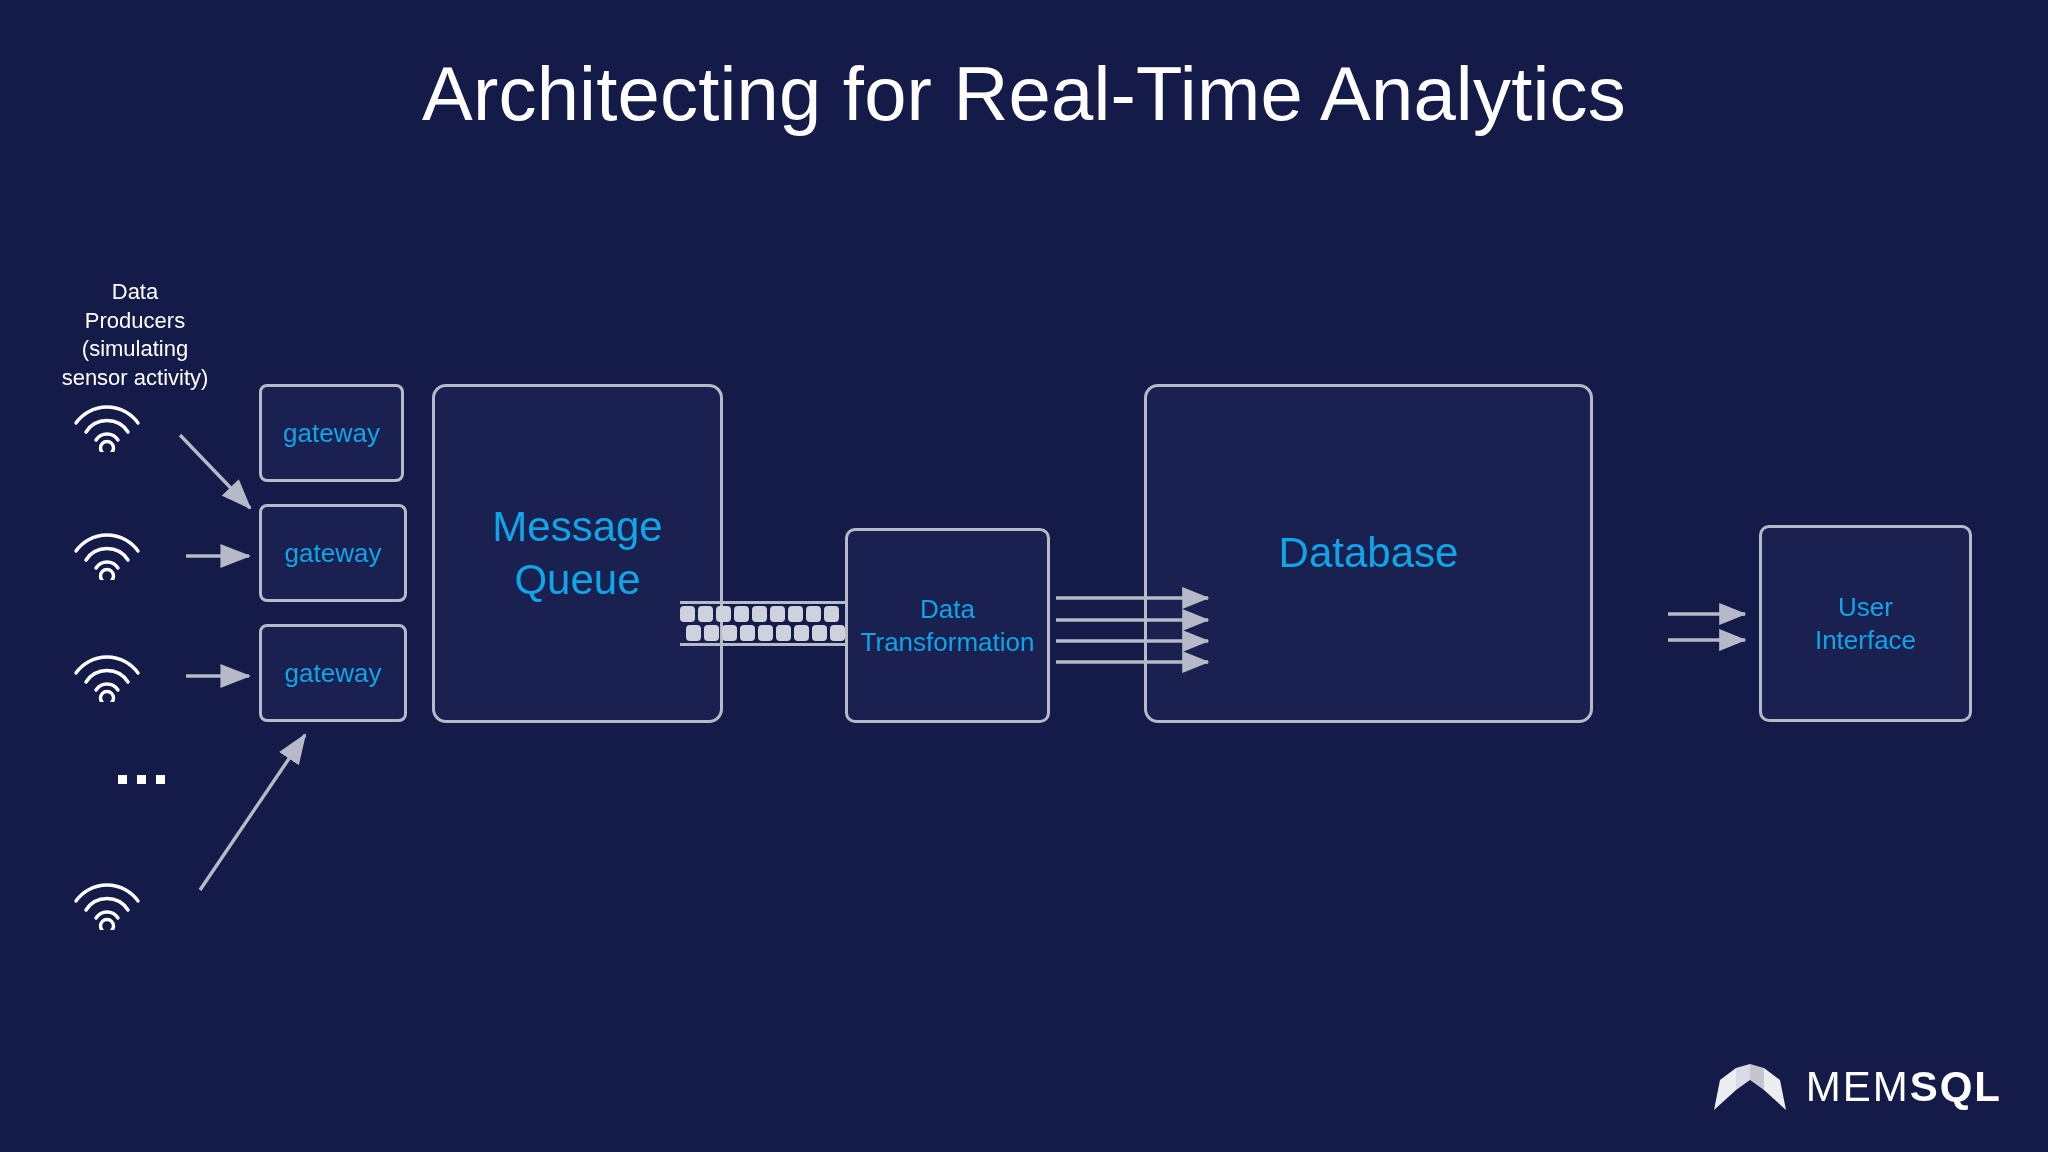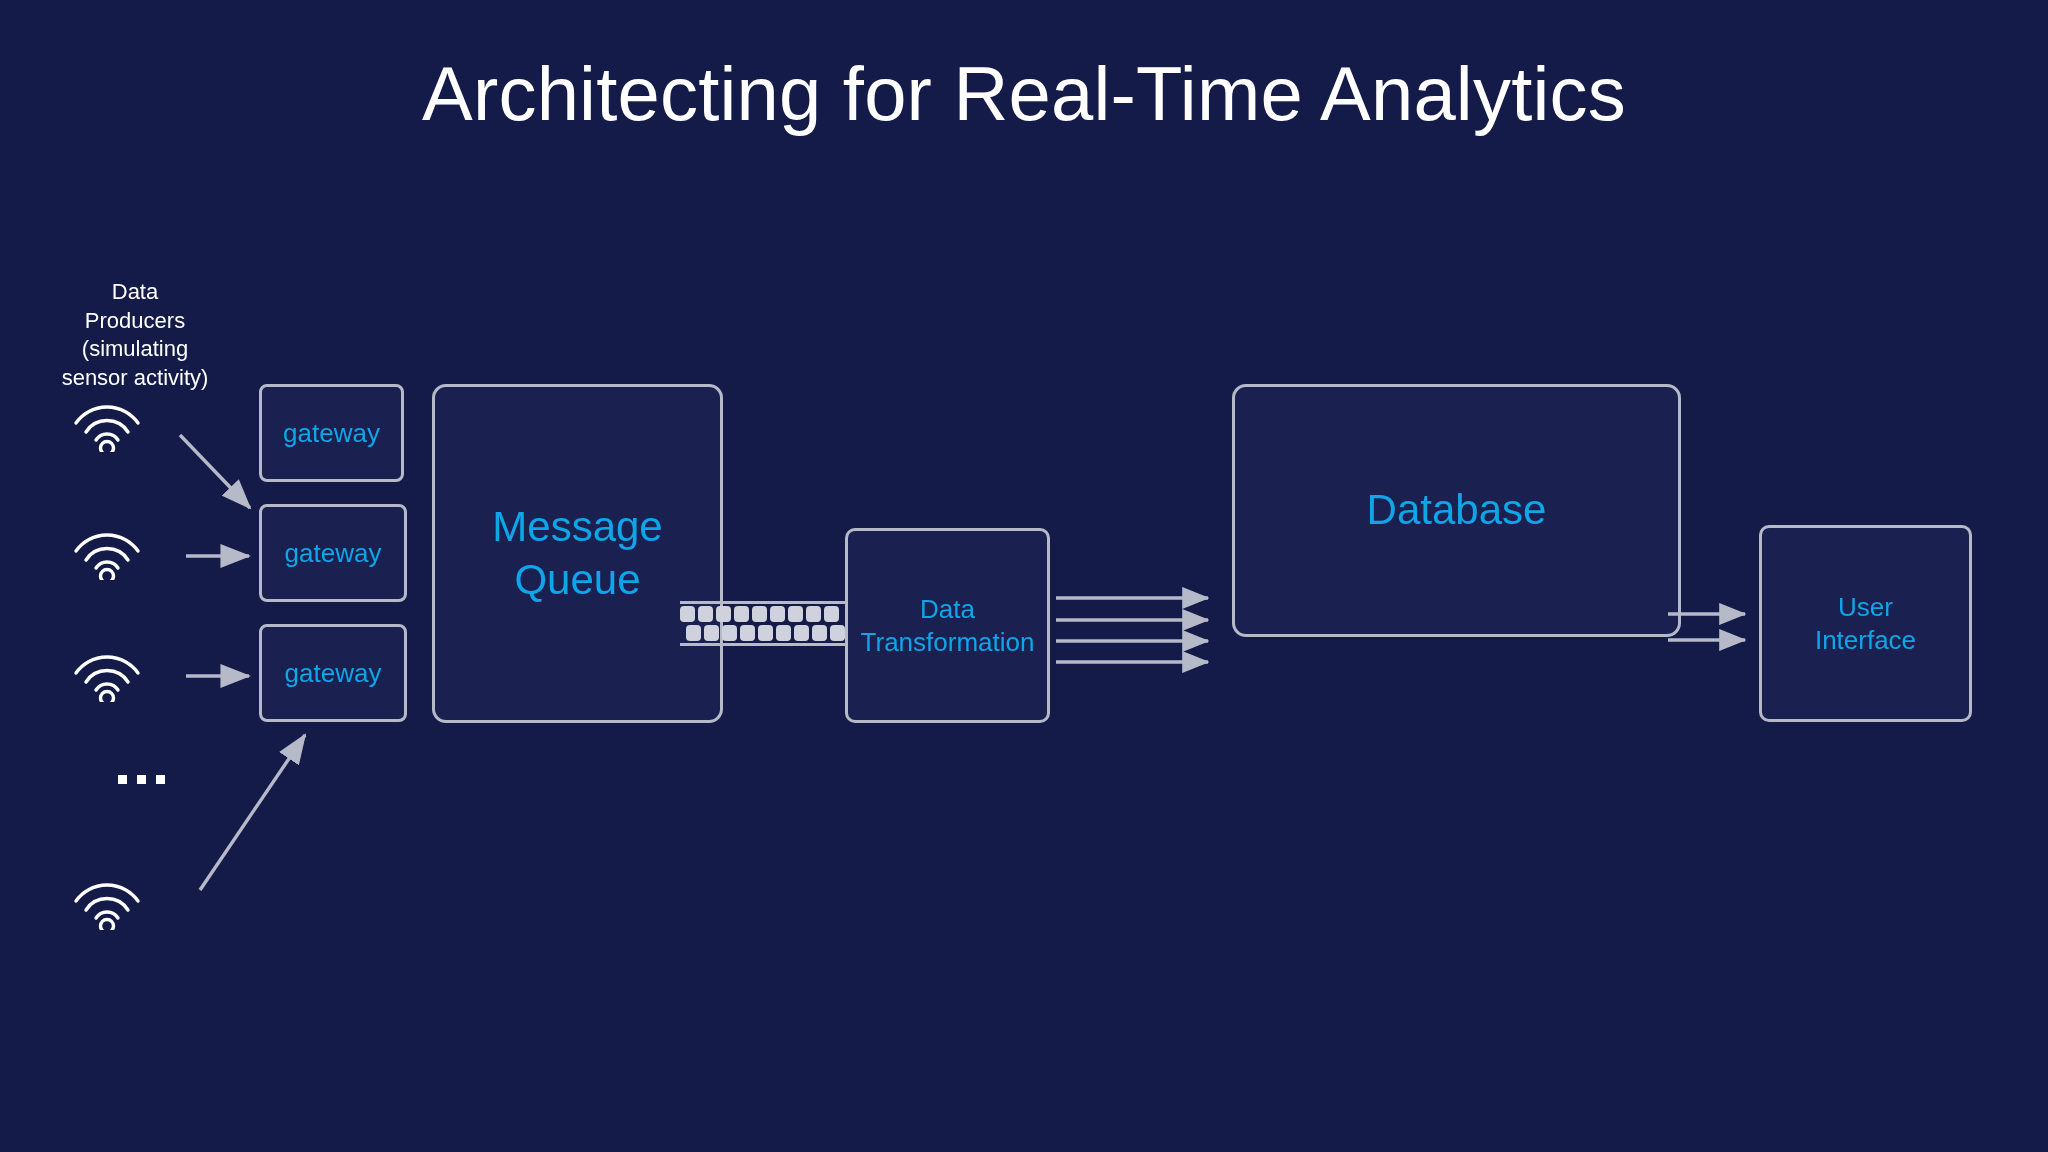--- a/index.html
+++ b/index.html
@@ -261,21 +261,21 @@
         <i></i>
     </div>
     <div class="rail bottom"></div>
   </div>
 
   <div class="node mid" style="left:845px; top:528px; width:205px; height:195px;">
     <span>Data
 Transformation</span>
   </div>
 
-  <div class="node big" style="left:1232px; top:384px; width:449px; height:253px;">
+  <div class="node big" style="left:1144px; top:384px; width:449px; height:339px;">
     <span>Database</span>
   </div>
 
   <div class="node mid" style="left:1731px; top:525px; width:213px; height:197px;margin-left:28px;">
     <span>User
 Interface</span>
   </div>
 
   <svg id="arrow-layer" viewBox="0 0 2048 1152" xmlns="http://www.w3.org/2000/svg">
     <defs>
@@ -297,14 +297,25 @@
 
     <line x1="1056" y1="598" x2="1208" y2="598" stroke="#b6bac8" stroke-width="3.4" marker-end="url(#ah2)"></line>
     <line x1="1056" y1="620" x2="1208" y2="620" stroke="#b6bac8" stroke-width="3.4" marker-end="url(#ah2)"></line>
     <line x1="1056" y1="641" x2="1208" y2="641" stroke="#b6bac8" stroke-width="3.4" marker-end="url(#ah2)"></line>
     <line x1="1056" y1="662" x2="1208" y2="662" stroke="#b6bac8" stroke-width="3.4" marker-end="url(#ah2)"></line>
 
     <line x1="1668" y1="614" x2="1745" y2="614" stroke="#b6bac8" stroke-width="3.4" marker-end="url(#ah2)"></line>
     <line x1="1668" y1="640" x2="1745" y2="640" stroke="#b6bac8" stroke-width="3.4" marker-end="url(#ah2)"></line>
   </svg>
 
+  <div id="brand-logo">
+    <svg class="mark" viewBox="0 0 72 46" xmlns="http://www.w3.org/2000/svg">
+      <polygon points="0,46 6,16 22,4 22,26" fill="#ffffff" opacity="0.92"></polygon>
+      <polygon points="22,4 22,26 36,16 36,0" fill="#d9dbe4"></polygon>
+      <polygon points="36,0 36,16 50,26 50,4" fill="#ffffff" opacity="0.75"></polygon>
+      <polygon points="50,4 66,16 72,46 50,26" fill="#ffffff" opacity="0.92"></polygon>
+    </svg>
+    <div class="wordmark">
+      <span class="light">MEM</span><span class="bold">SQL</span>
+    </div>
+  </div>
 
 </div>
 
 </body></html>

